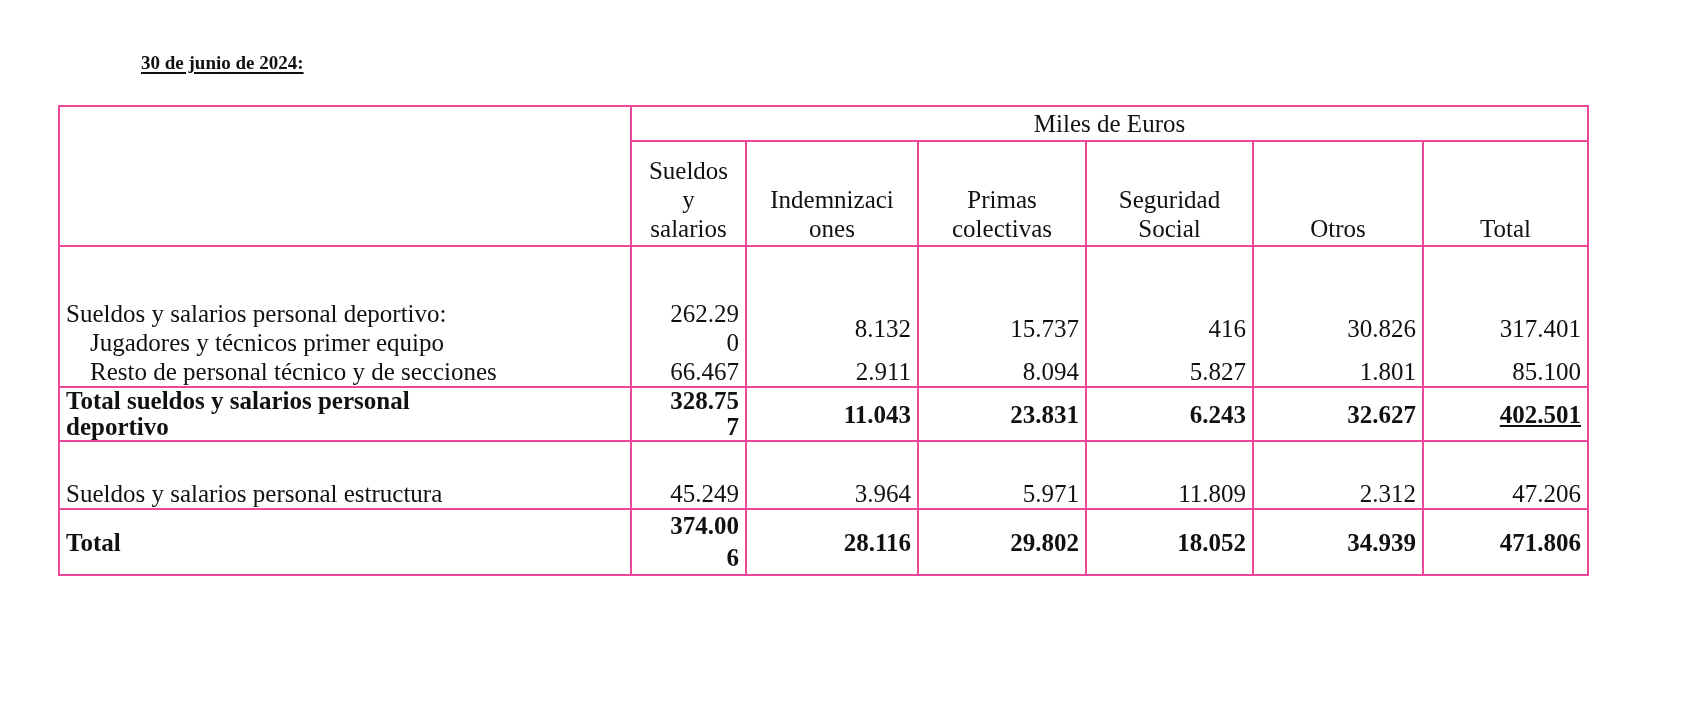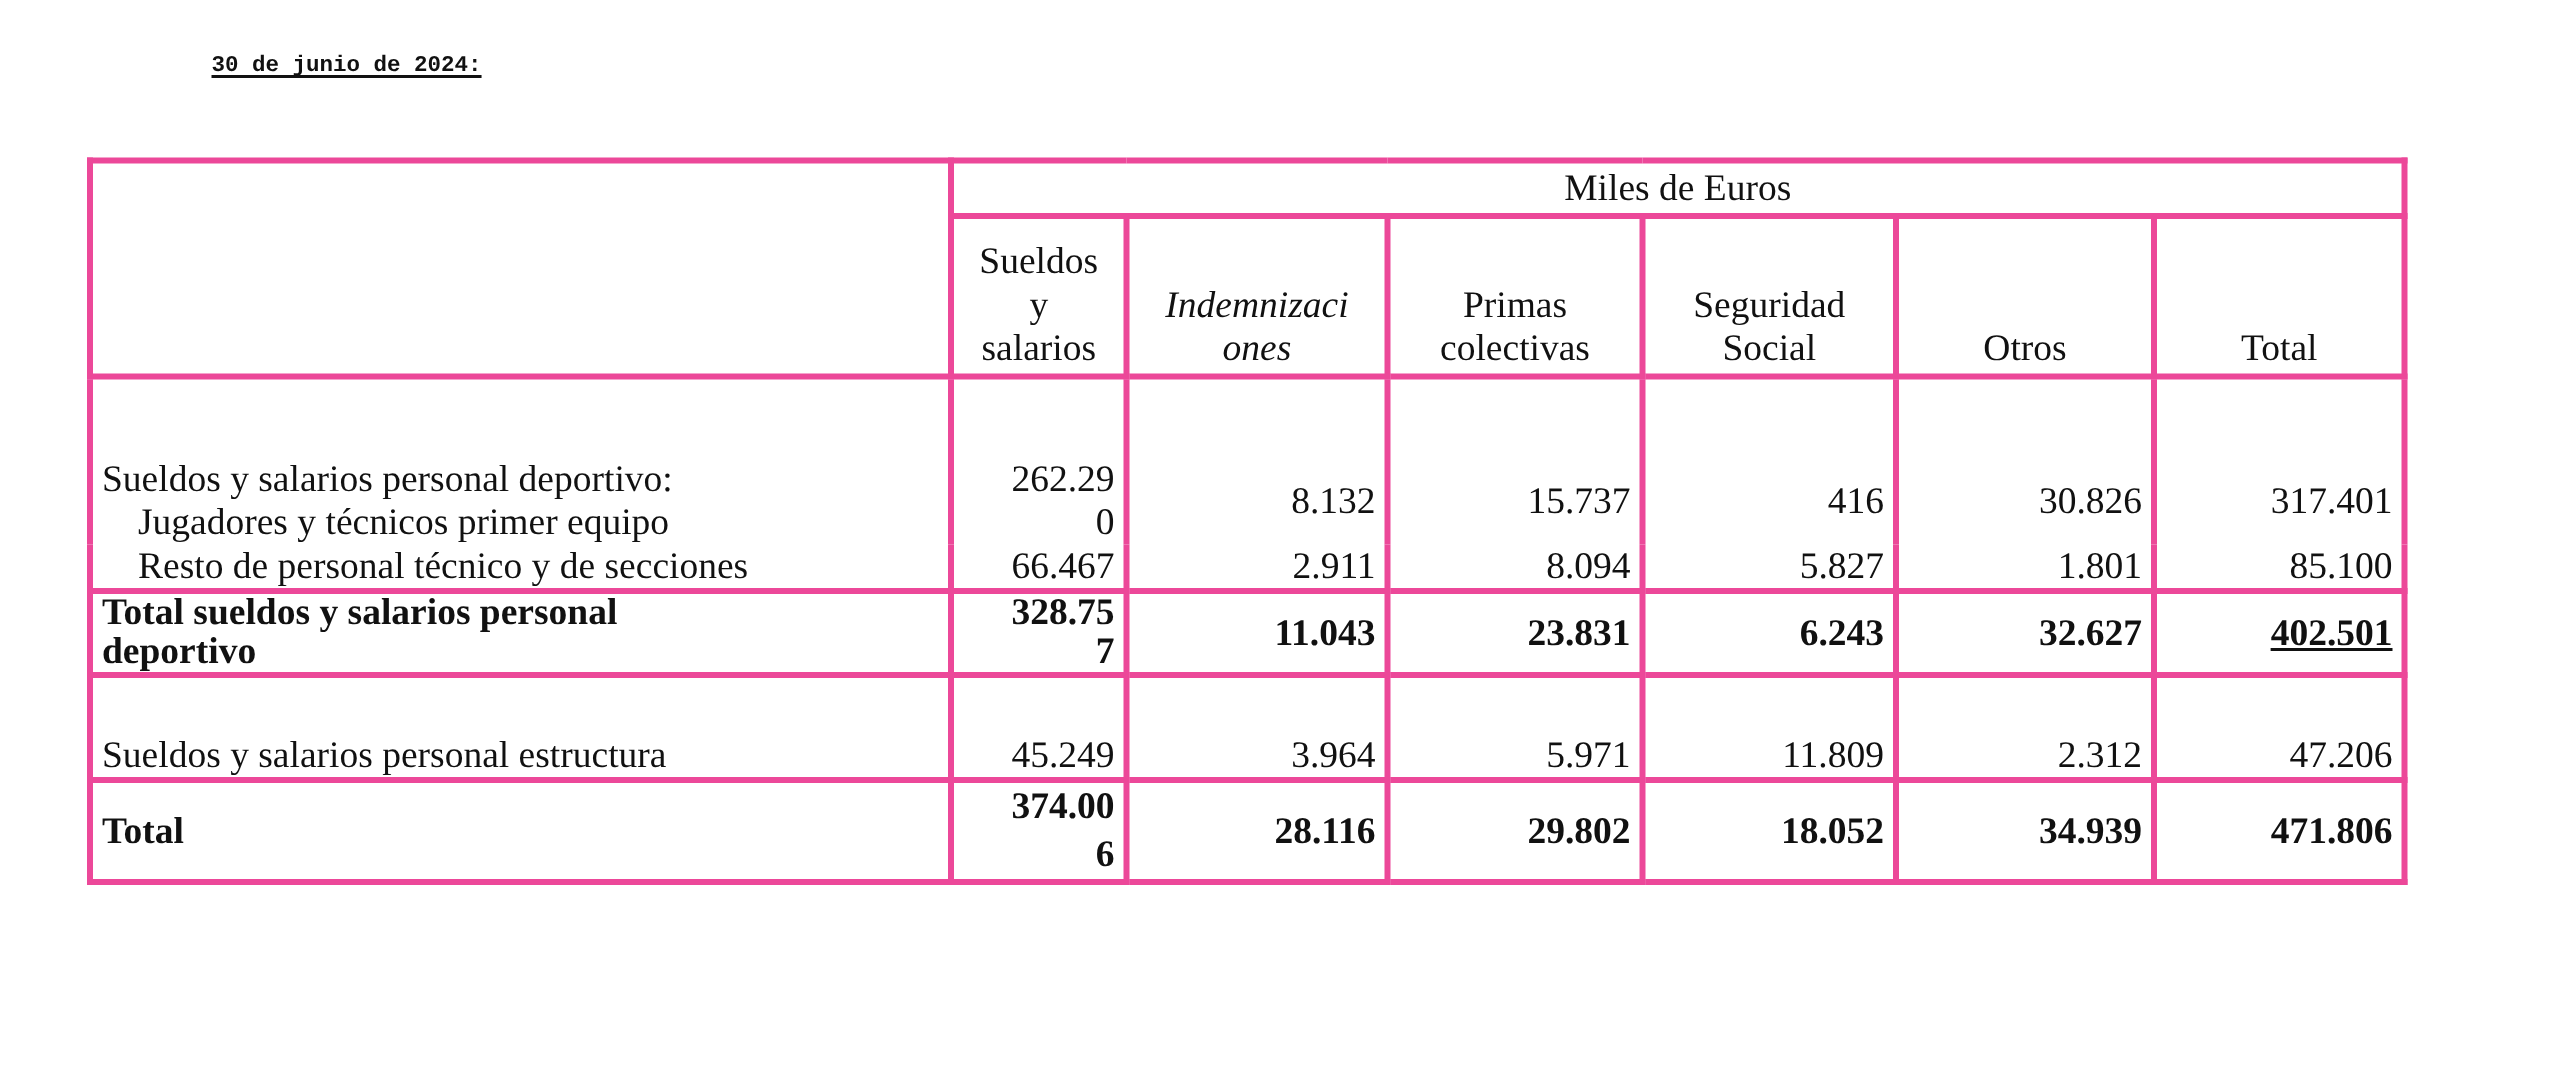--- a/index.html
+++ b/index.html
@@ -1,22 +1,22 @@
 <!DOCTYPE html>
 <html><head>
 <meta charset="utf-8">
 <style>
   html, body { margin:0; padding:0; background:#ffffff; }
   body { width:1706px; height:715px; position:relative; overflow:hidden; font-family:"Liberation Serif", serif; color:#111; }
-  .date-heading { position:absolute; left:141px; top:35px; font-family:Liberation Mono, monospace; font-weight:bold; font-size:15px; text-decoration:underline; text-underline-offset:3px; text-decoration-thickness:2px; }
+  .date-heading { position:absolute; left:141px; top:52px; font-family:Liberation Serif, serif; font-weight:bold; font-size:19px; text-decoration:underline; text-underline-offset:3px; text-decoration-thickness:2px; }
   table { position:absolute; left:58px; top:105px; border-collapse:collapse; font-size:25px; line-height:29px; }
-  td, th { border:4px solid #ec4899; padding:0 6px; font-weight:normal; vertical-align:bottom; }
+  td, th { border:2px solid #ec4899; padding:0 6px; font-weight:normal; vertical-align:bottom; }
   th { text-align:center; }
   .c-label { width:534px; text-align:left; }
-  .c-1 { width:101px; } .c-2 { width:158px;font-style:italic; } .c-3 { width:154px; } .c-4 { width:153px; } .c-5 { width:156px;margin-top:46px; } .c-6 { width:151px; }
+  .c-1 { width:101px; } .c-2 { width:158px; } .c-3 { width:154px; } .c-4 { width:153px; } .c-5 { width:156px;margin-top:46px; } .c-6 { width:151px; }
   .miles { height:33px; vertical-align:middle; }
   .hdr-row th { height:101px; vertical-align:bottom; padding-bottom:2px; }
   .num { text-align:right; }
   .no-hb { border-bottom:none; }
   .no-ht { border-top:none; }
   .bold td { font-weight:bold; }
   .sub-label { padding-left:30px; }
 </style>
 </head>
 <body>

